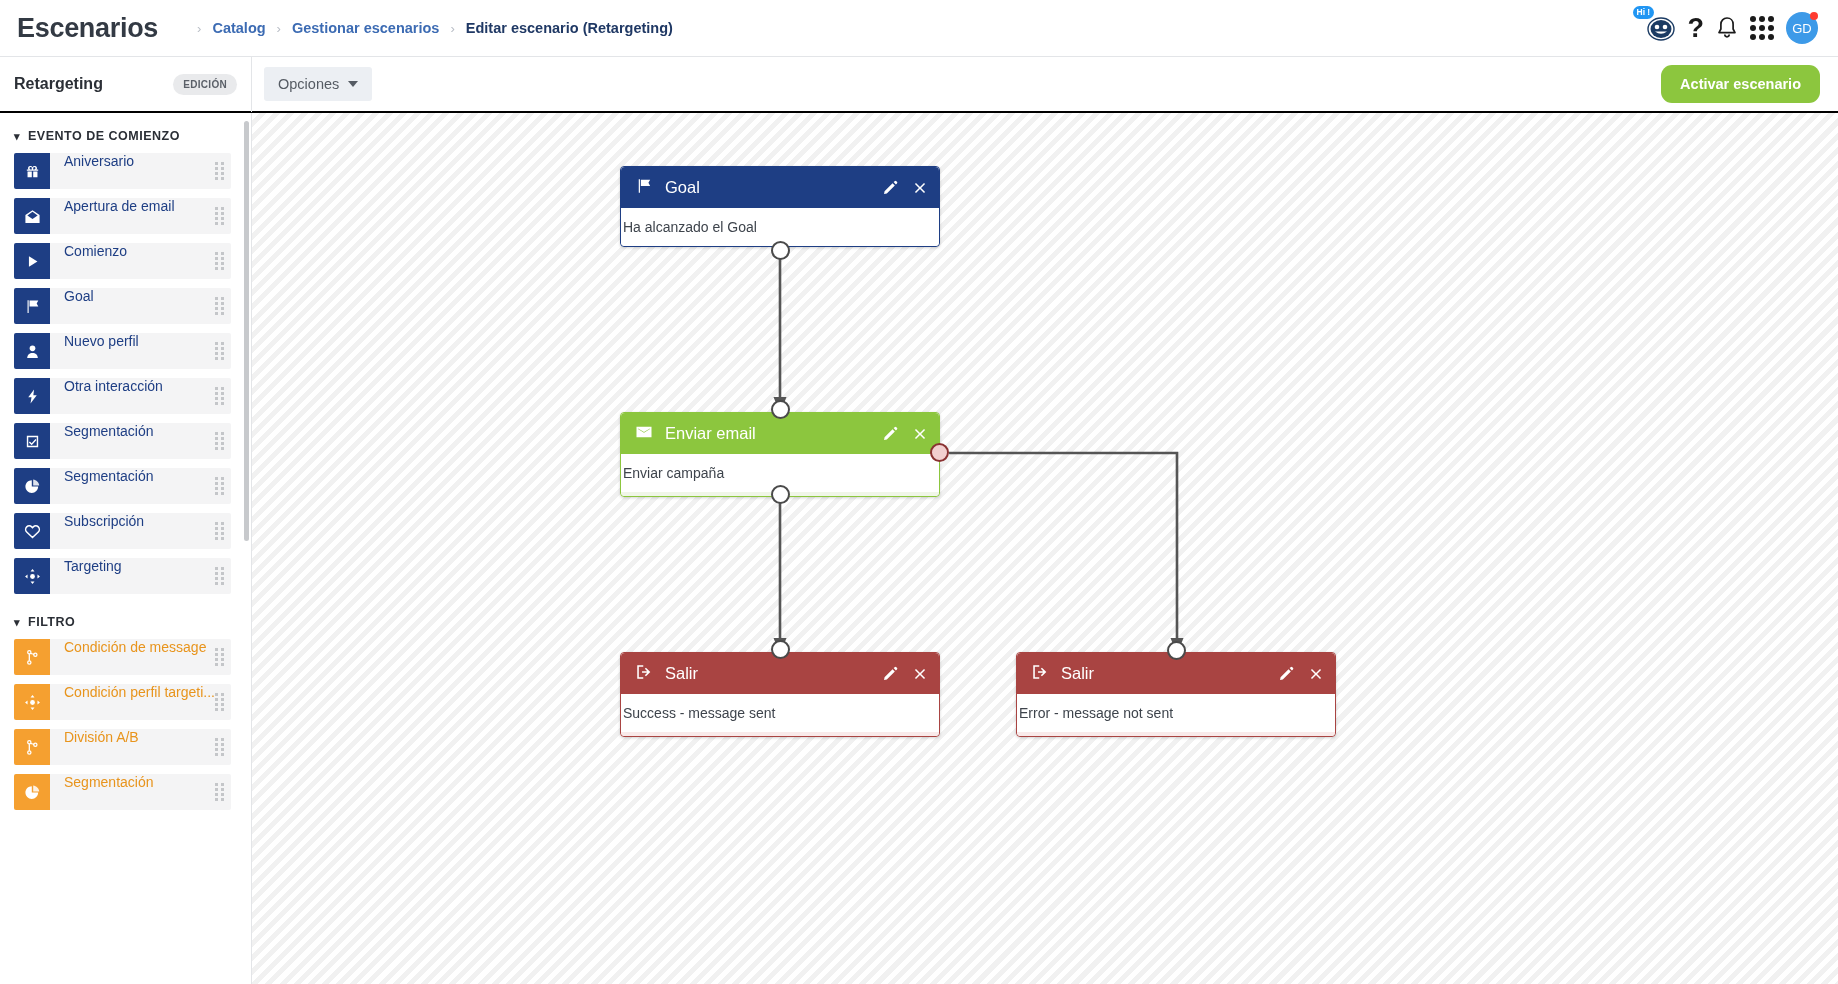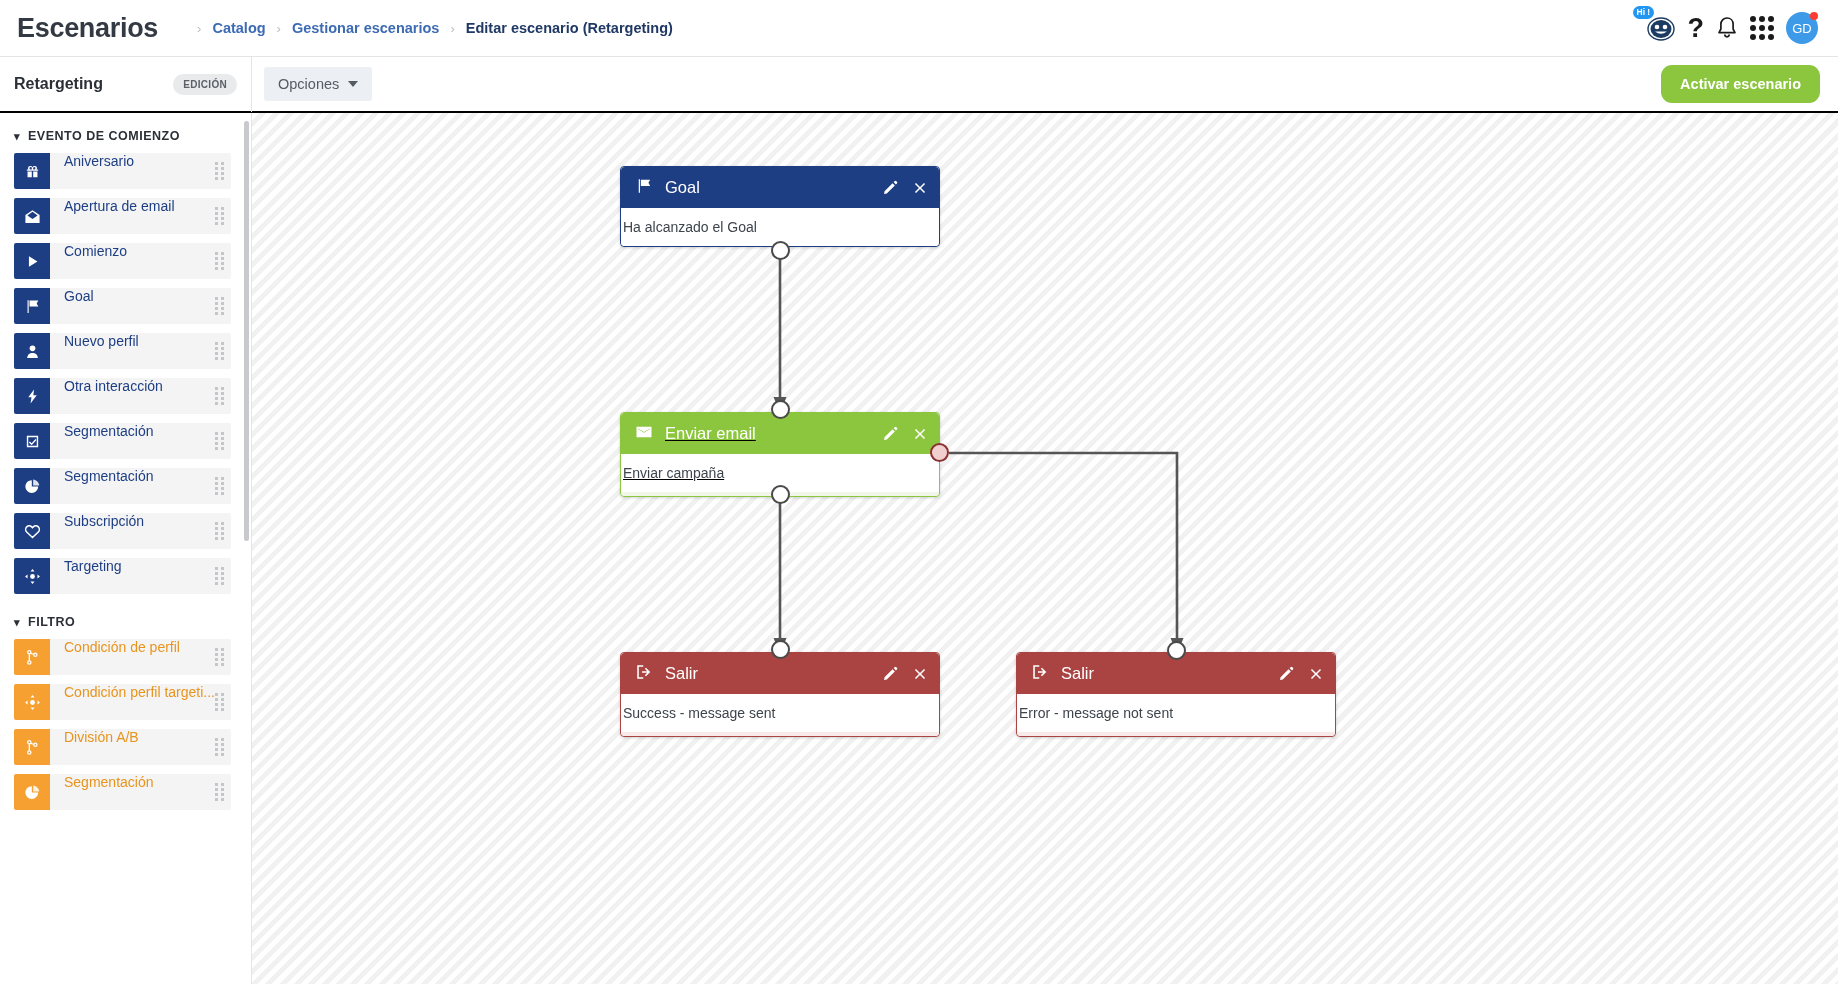--- a/index.html
+++ b/index.html
@@ -413,21 +413,21 @@
         </div>
         <div class="sb-item">
           <span class="sb-ico orange">
             <svg width="17" height="17" viewBox="0 0 24 24" fill="#fff">
               <circle cx="7.5" cy="4.5" r="2.3" fill="none" stroke="#fff" stroke-width="1.8"></circle>
               <circle cx="16" cy="8" r="2.3" fill="none" stroke="#fff" stroke-width="1.8"></circle>
               <circle cx="7.5" cy="19" r="2.3" fill="none" stroke="#fff" stroke-width="1.8"></circle>
               <path d="M7.5 7v9.5M9.3 6.2C12 7 14 7.5 14.2 7.8" fill="none" stroke="#fff" stroke-width="1.8"></path>
             </svg>
           </span>
-          <span class="sb-label orange">Condición de perfil</span>
+          <span class="sb-label orange">Condición de message</span>
           <span class="drag-dots">
             <i></i>
             <i></i>
             <i></i>
             <i></i>
             <i></i>
             <i></i>
             <i></i>
             <i></i>
           </span>
@@ -521,21 +521,21 @@
             </span>
             <span class="node-act">
               <svg width="16" height="16" viewBox="0 0 24 24" fill="#fff">
                 <path d="M6 4.4 12 10.4 18 4.4 19.6 6 13.6 12 19.6 18 18 19.6 12 13.6 6 19.6 4.4 18 10.4 12 4.4 6z"></path>
               </svg>
             </span>
           </span>
         </div>
         <div class="node-body">Ha alcanzado el Goal</div>
       </div>
-      <div class="node email" style="left: 368px; top: 299px; width: 320px; text-decoration: underline;">
+      <div class="node email" style="left: 368px; top: 299px; width: 320px;">
         <div class="node-head">
           <span><svg width="18" height="18" viewBox="0 0 24 24" fill="#fff">
               <path d="M2 5h20v14H2V5zm2 2.3v.6l8 5 8-5v-.6L12 12 4 7.3z"></path>
             </svg></span>
           <span class="node-title">Enviar email</span>
           <span class="node-actions">
             <span class="node-act">
               <svg width="17" height="17" viewBox="0 0 24 24" fill="#fff">
                 <path d="M3.6 17.2 14.9 5.9l3.2 3.2L6.8 20.4 2.9 21l.7-3.8zM16.4 4.4 17.9 3a1.6 1.6 0 0 1 2.3 0l.9.9a1.6 1.6 0 0 1 0 2.3l-1.5 1.5-3.2-3.3z"></path>
               </svg>

